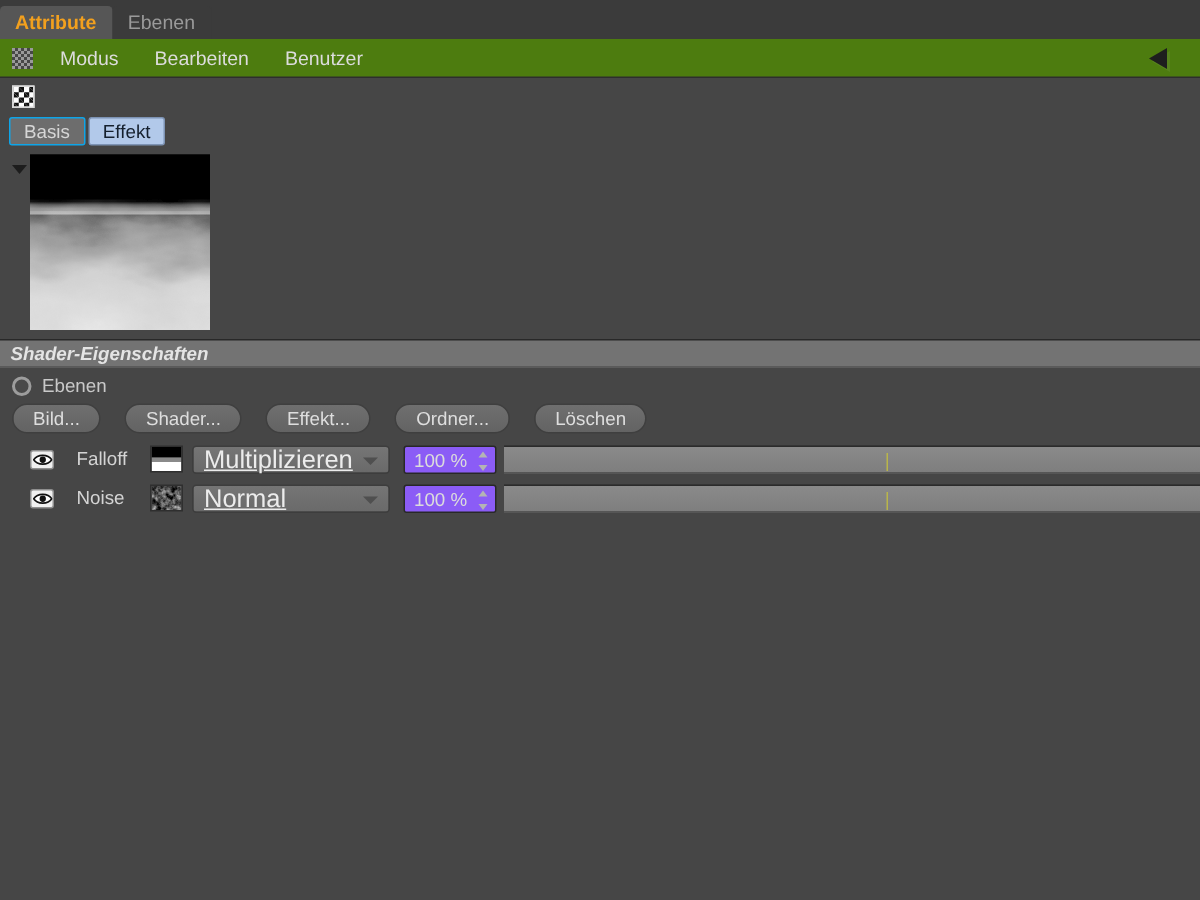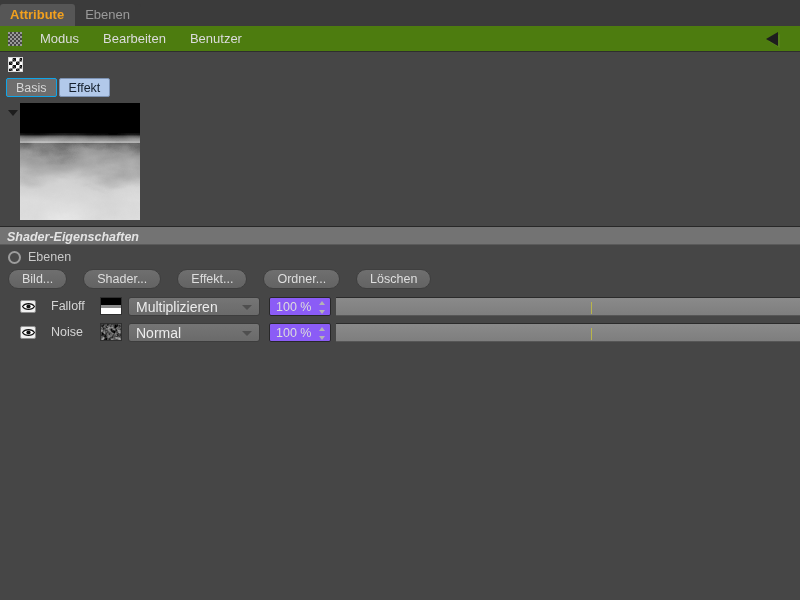--- a/index.html
+++ b/index.html
@@ -279,25 +279,26 @@
     width: 132px; height: 19px;
     margin-left: 6px;
     background: linear-gradient(#757575, #6a6a6a);
     border: 1px solid #3d3d3d;
     border-radius: 3px;
     box-sizing: border-box;
     flex: none;
     cursor: pointer;
   }
   .combo-label {
-    font-size: 14px;
+    font-size: 17px;
     color: #ececec;
     line-height: 18px;
     margin-left: 7px;
     white-space: nowrap;
+    text-decoration: underline;
   }
   .combo-arrow {
     position: absolute;
     right: 7px; top: 7px;
     width: 0; height: 0;
     border-left: 5px solid transparent;
     border-right: 5px solid transparent;
     border-top: 5px solid #4f4f4f;
   }
 

